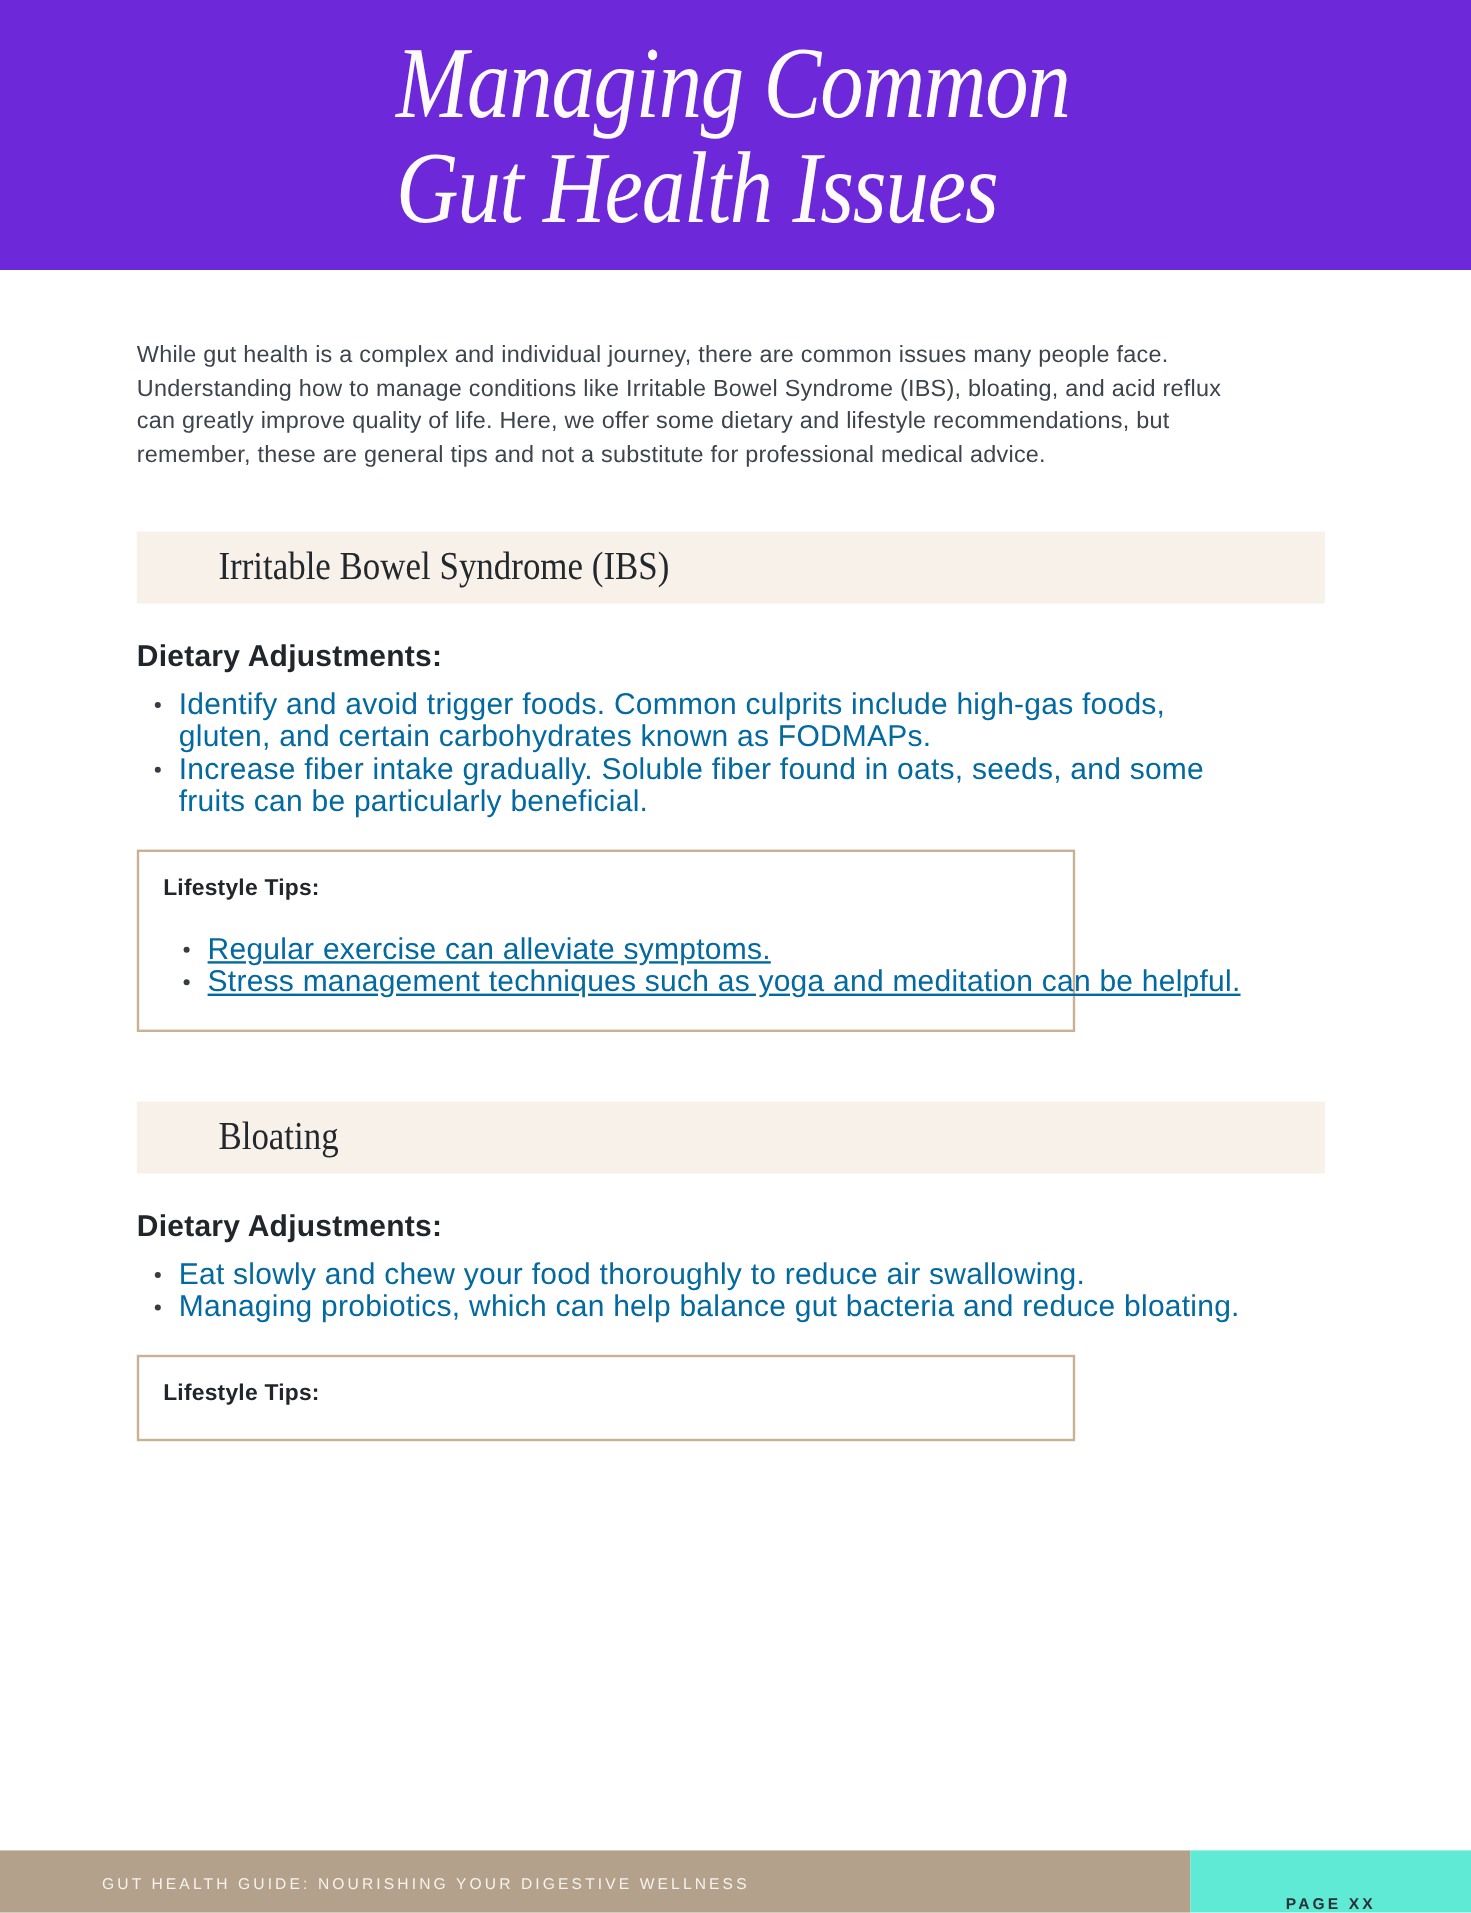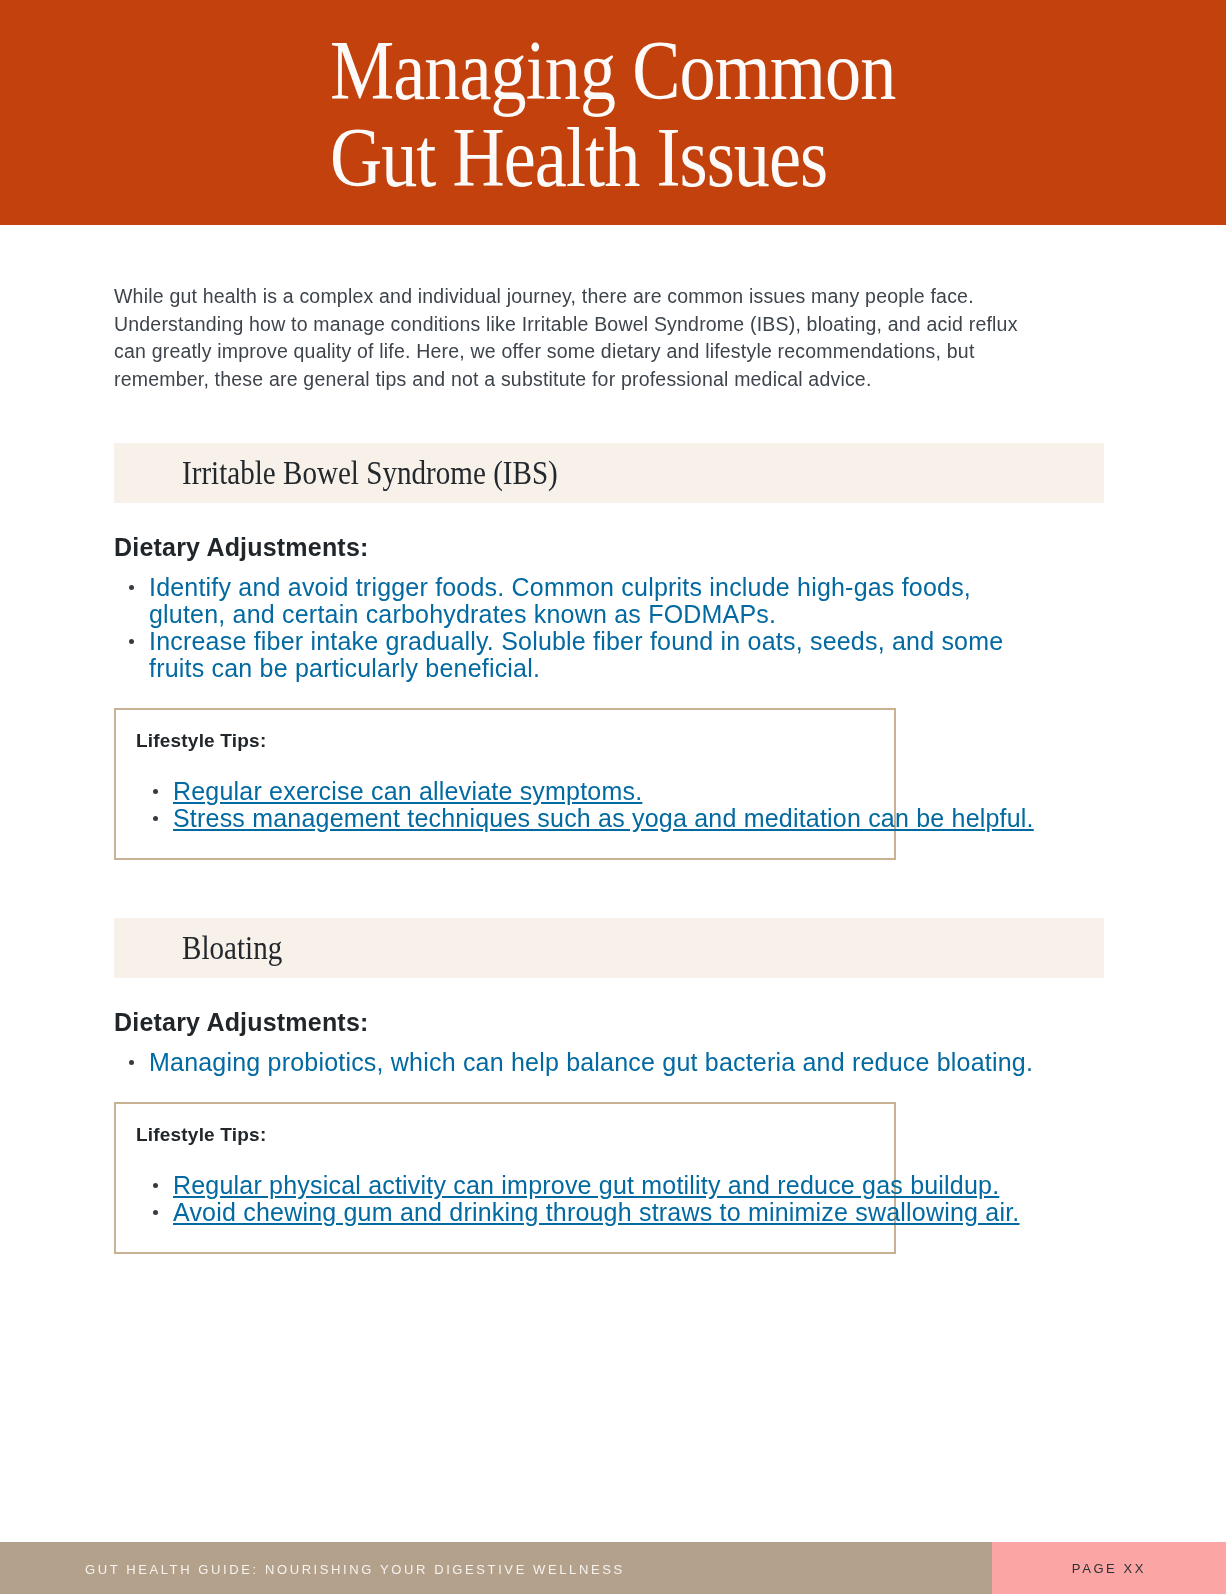--- a/index.html
+++ b/index.html
@@ -4,21 +4,22 @@
 <style>
   html,body { margin:0; padding:0; background:#ffffff; }
   .page {
     position:relative; width:1226px; height:1594px; background:#ffffff;
     font-family:"Liberation Sans", sans-serif; overflow:hidden;
   }
 
   
   .header {
     position:absolute; top:0; left:0; width:1226px; height:225px;
-    background:#c2410c;
+    background:#6d28d9;
+    font-style:italic;
   }
   .page-title {
     margin:0; position:absolute; top:26px; left:330px;
     font-family:"Liberation Serif", serif; font-weight:400;
     font-size:76px; line-height:78px; color:#fcfbf9;
     letter-spacing:-1px; white-space:nowrap;
     transform:scale(0.95, 1.12); transform-origin:0 0;
   }
 
   
@@ -71,24 +72,25 @@
     display:flex;
   }
   .footer-left {
     width:992px; height:55px; background:#b3a18c;
     display:flex; align-items:center;
     padding-left:85px; box-sizing:border-box;
     font-size:13px; letter-spacing:2.6px; color:#f6f3ef;
     text-transform:uppercase; white-space:nowrap;
   }
   .footer-page {
-    flex:1; height:52px; background:#fca5a5;
-    display:flex; align-items:center; justify-content:center;
+    flex:1; height:52px; background:#5eead4;
+    display:flex; align-items:flex-end; justify-content:center;
     font-size:13px; letter-spacing:2.6px; color:#2b3138;
     text-transform:uppercase;
+    font-weight:bold;
   }
 </style>
 </head>
 <body>
 
 <div class="page">
 
   <div class="header">
     <h1 class="page-title"><span>Managing Common</span><br><span>Gut Health Issues</span></h1>
   </div>
@@ -116,29 +118,26 @@
         </ul>
     </div>
 
     <div class="section-band" style="margin-top:58px;">
       <h2 class="section-heading">Bloating</h2>
     </div>
 
     <div class="sub-heading">Dietary Adjustments:</div>
 
     <ul class="bullet-list">
+        <li>Eat slowly and chew your food thoroughly to reduce air swallowing.</li>
         <li>Managing probiotics, which can help balance gut bacteria and reduce bloating.</li>
       </ul>
 
     <div class="tips-box">
       <div class="tips-heading">Lifestyle Tips:</div>
-      <ul class="bullet-list">
-          <li>Regular physical activity can improve gut motility and reduce gas buildup.</li>
-          <li>Avoid chewing gum and drinking through straws to minimize swallowing air.</li>
-        </ul>
     </div>
 
   </div>
 
   <div class="footer">
     <div class="footer-left">GUT HEALTH GUIDE: NOURISHING YOUR DIGESTIVE WELLNESS</div>
     <div class="footer-page">
         <span>PAGE XX</span>
       </div>
   </div>

